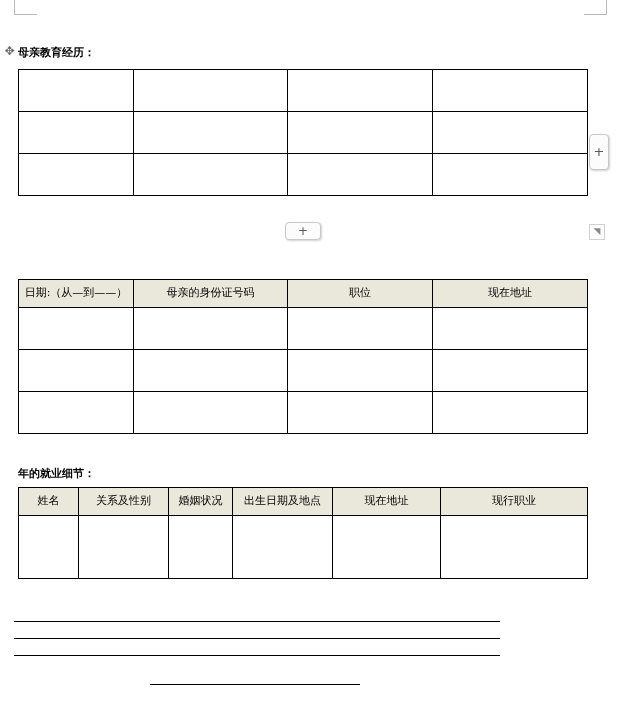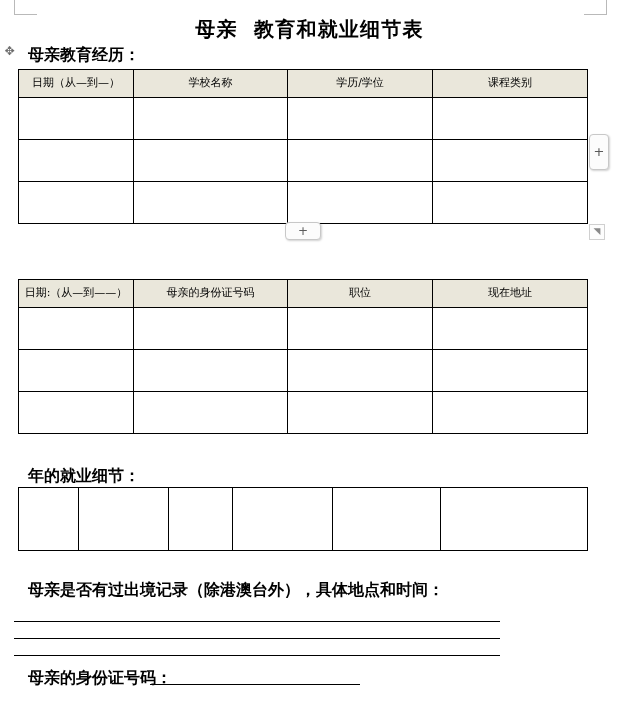--- a/index.html
+++ b/index.html
@@ -43,24 +43,24 @@
     font-weight: bold;
     font-size: 20px;
     letter-spacing: 1.2px;
     color: #000;
     white-space: pre;
   }
 
   
   .caption {
     position: absolute;
-    left: 28px;
+    left: 18px;
     font-family: "DejaVu Sans", "Liberation Sans", sans-serif;
     font-weight: bold;
-    font-size: 16px;
+    font-size: 11px;
     color: #000;
     white-space: nowrap;
     letter-spacing: 0px;
     text-align: center;
   }
 
   
   table.grid {
     position: absolute;
     border-collapse: collapse;
@@ -139,40 +139,33 @@
   }
 </style>
 </head>
 <body>
 
 <div id="page">
 
   <div class="margin-mark tl"></div>
   <div class="margin-mark tr"></div>
 
-  <div class="doc-title">母亲  教育和就业细节表</div>
 
   <div class="caption" style="top:45px;">母亲教育经历：</div>
 
   <div class="move-handle" style="left:3px; top:45px;">✥</div>
 
   <table class="grid t1" style="top:69px;">
     <colgroup>
       <col style="width:115px">
         <col style="width:154px">
         <col style="width:145px">
         <col style="width:155px">
     </colgroup>
     <tbody>
-      <tr class="hdr">
-        <td>日期（从—到—）</td>
-        <td>学校名称</td>
-        <td>学历/学位</td>
-        <td>课程类别</td>
-      </tr>
       <tr class="body">
         <td></td>
         <td></td>
         <td></td>
         <td></td>
       </tr>
       <tr class="body">
         <td></td>
         <td></td>
         <td></td>
@@ -234,33 +227,39 @@
   <table class="grid t3" style="top:487px;">
     <colgroup>
       <col style="width:60px">
         <col style="width:90px">
         <col style="width:64px">
       <col style="width:100px">
         <col style="width:108px">
         <col style="width:147px">
     </colgroup>
     <tbody>
+      <tr class="hdr">
+        <td>姓名</td>
+        <td>关系及性别</td>
+        <td>婚姻状况</td>
+        <td>出生日期及地点</td>
+        <td>现在地址</td>
+        <td>现行职业</td>
+      </tr>
       <tr class="body" style="height:62px">
         <td style="height:62px"></td>
         <td style="height:62px"></td>
         <td style="height:62px"></td>
         <td style="height:62px"></td>
         <td style="height:62px"></td>
         <td style="height:62px"></td>
       </tr>
     </tbody>
   </table>
 
-  <div class="caption" style="top:580px;">母亲是否有过出境记录（除港澳台外），具体地点和时间：</div>
 
   <div class="rule" style="left:14px; top:621px; width:486px;"></div>
   <div class="rule" style="left:14px; top:638px; width:486px;"></div>
   <div class="rule" style="left:14px; top:655px; width:486px;"></div>
 
-  <div class="caption" style="top:668px;">母亲的身份证号码：</div>
   <div class="inline-rule" style="left:150px; top:684px; width:210px;"></div>
 
 </div>
 
 </body></html>

